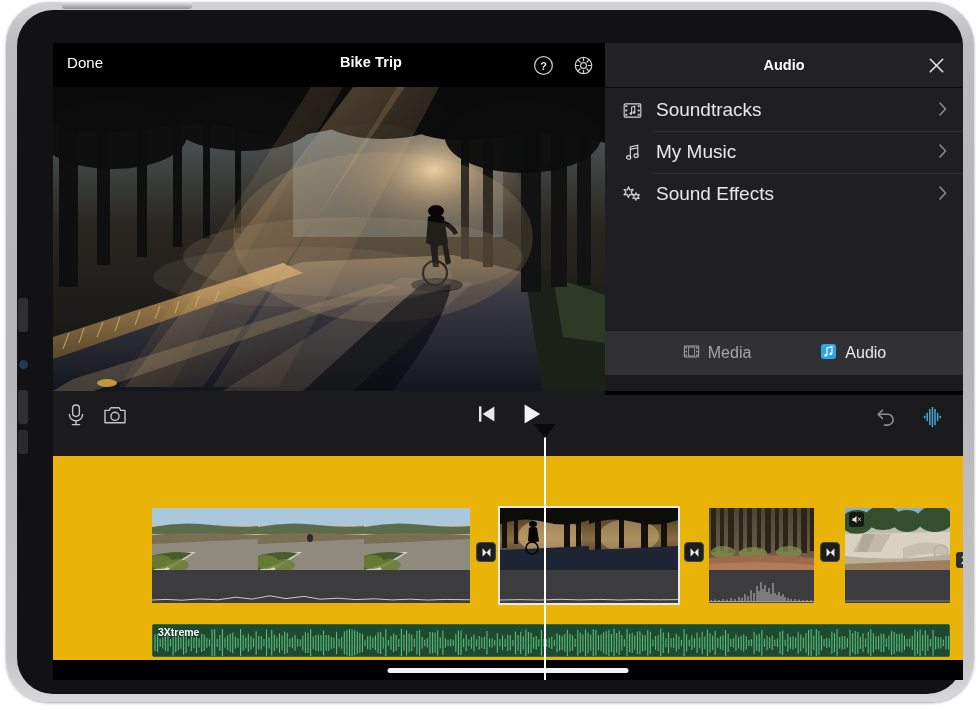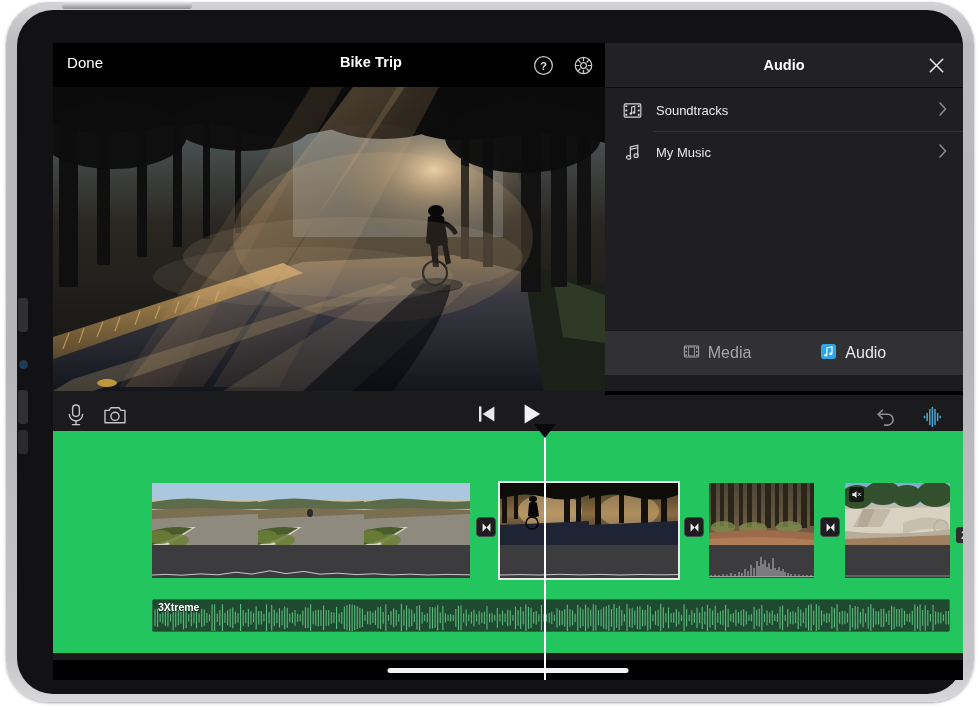--- a/index.html
+++ b/index.html
@@ -120,21 +120,21 @@
   }
   .audio-row + .audio-row::before {
     content:""; position: absolute; left: 48px; right: 0; top: 0;
     height: 1px; background: #313134;
   }
   .audio-row-icon {
     width: 28px; height: 28px; margin-left: 13px;
     display: flex; align-items: center; justify-content: center;
   }
   .audio-row-label {
-    margin-left: 10px; color: #e8e8ea; font-size: 13px;
+    margin-left: 10px; color: #e8e8ea; font-size: 19px;
   }
   .audio-row-chevron {
     position: absolute; right: 16px; top: 13px;
     width: 8px; height: 14px;
   }
 
   
   #panel-tabbar {
     position: absolute; left: 0; bottom: 0;
     width: 358px; height: 45px;
@@ -169,23 +169,23 @@
   .tb-icon { position: absolute; cursor: pointer; }
   #mic-button   { left: 12px;  top: 12px; width: 22px; height: 24px; }
   #camera-button{ left: 50px;  top: 13px; width: 24px; height: 22px; }
   #skip-start-button { left: 424px; top: 12px; width: 20px; height: 22px; }
   #play-button  { left: 468px; top: 11px; width: 22px; height: 24px; }
   #undo-button  { right: 64px; top: 11px; width: 24px; height: 22px; }
   #audio-meter-button { right: 18px; top: 10px; width: 24px; height: 24px; }
 
   
   #timeline {
-    position: absolute; left: 0; top: 388px;
+    position: absolute; left: 0; top: 413px;
     width: 910px; height: 222px;
-    background: #22c55e;
+    background: #eab308;
     overflow: hidden;
   }
 
   .clip {
     position: absolute; top: 52px; height: 95px;
     background: #3c3c3e;
     overflow: hidden;
   }
   .clip.selected { box-shadow: 0 0 0 2px #e9e9ec; }
   .clip-thumbs { position: absolute; left:0; top:0; width:100%; height: 62px; overflow:hidden; display:flex; }
@@ -459,20 +459,36 @@
               </svg>
             </div>
             <div class="audio-row-label">My Music</div>
             <div class="audio-row-chevron">
               <svg viewBox="0 0 8 14">
                   <path d="M1 1 L6.5 7 L1 13" fill="none" stroke="#8a8a8e" stroke-width="1.6" stroke-linecap="round" stroke-linejoin="round"></path>
                 </svg>
             </div>
           </div>
 
+          <div class="audio-row">
+            <div class="audio-row-icon">
+              <svg viewBox="0 0 24 24" width="22" height="22">
+                <g fill="none" stroke="#d8d8db" stroke-width="1.25" stroke-linejoin="round">
+                  <path d="M8.2 4.2 L9.6 7.6 L13.2 7.0 L11.1 10.0 L13.0 12.9 L9.5 12.5 L8.0 15.8 L6.8 12.4 L3.3 12.9 L5.4 10.0 L3.4 7.1 L7.0 7.6 Z"></path>
+                  <path d="M16.4 10.6 L17.4 13.0 L20.0 12.6 L18.5 14.7 L19.8 16.8 L17.3 16.5 L16.2 18.8 L15.4 16.4 L12.9 16.8 L14.4 14.7 L13.0 12.6 L15.6 13.0 Z"></path>
+                </g>
+              </svg>
+            </div>
+            <div class="audio-row-label">Sound Effects</div>
+            <div class="audio-row-chevron">
+              <svg viewBox="0 0 8 14">
+                  <path d="M1 1 L6.5 7 L1 13" fill="none" stroke="#8a8a8e" stroke-width="1.6" stroke-linecap="round" stroke-linejoin="round"></path>
+                </svg>
+            </div>
+          </div>
 
         </div>
 
         <div id="panel-tabbar">
           <div class="panel-tab">
             <span>
               <svg viewBox="0 0 24 24" width="19" height="19">
                 <rect x="3" y="5" width="18" height="14" rx="1.2" fill="none" stroke="#a6a6aa" stroke-width="1.3"></rect>
                 <g fill="#a6a6aa">
                   <rect x="4.3" y="6.4" width="2" height="1.9"></rect>

